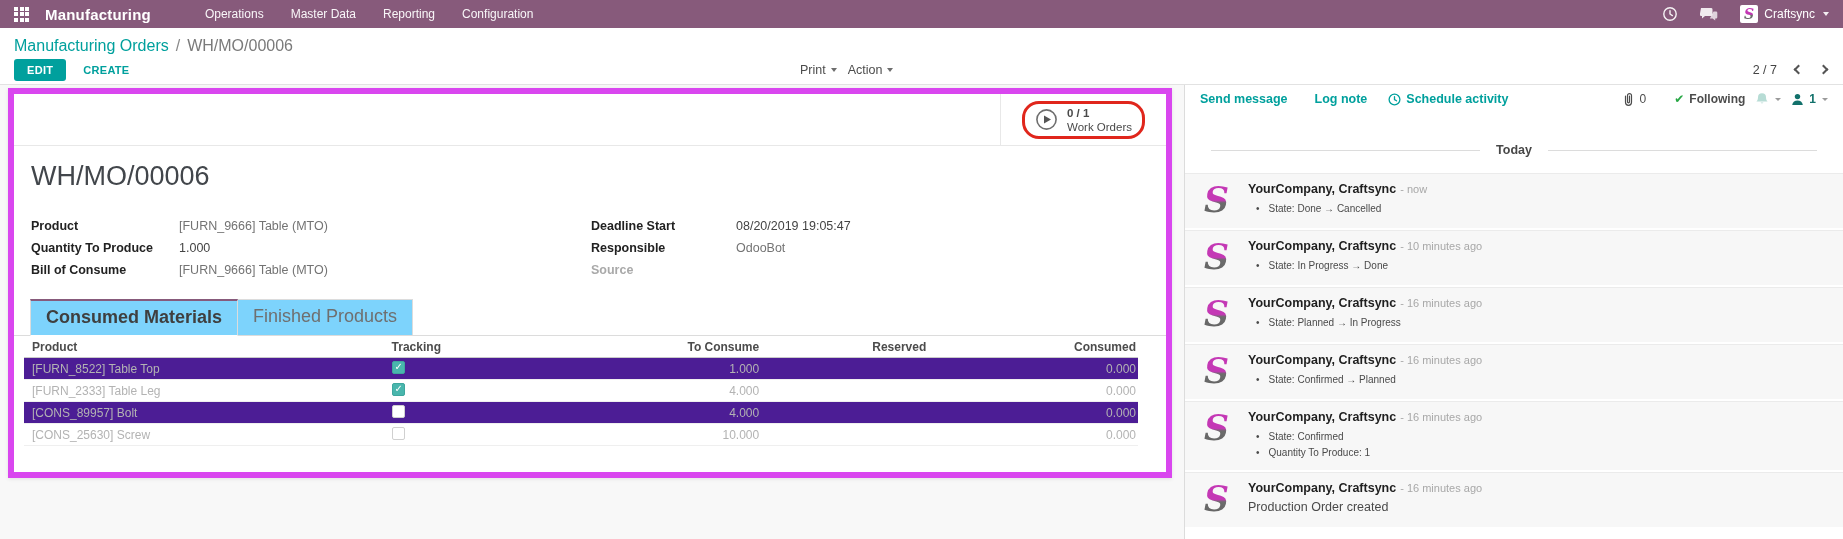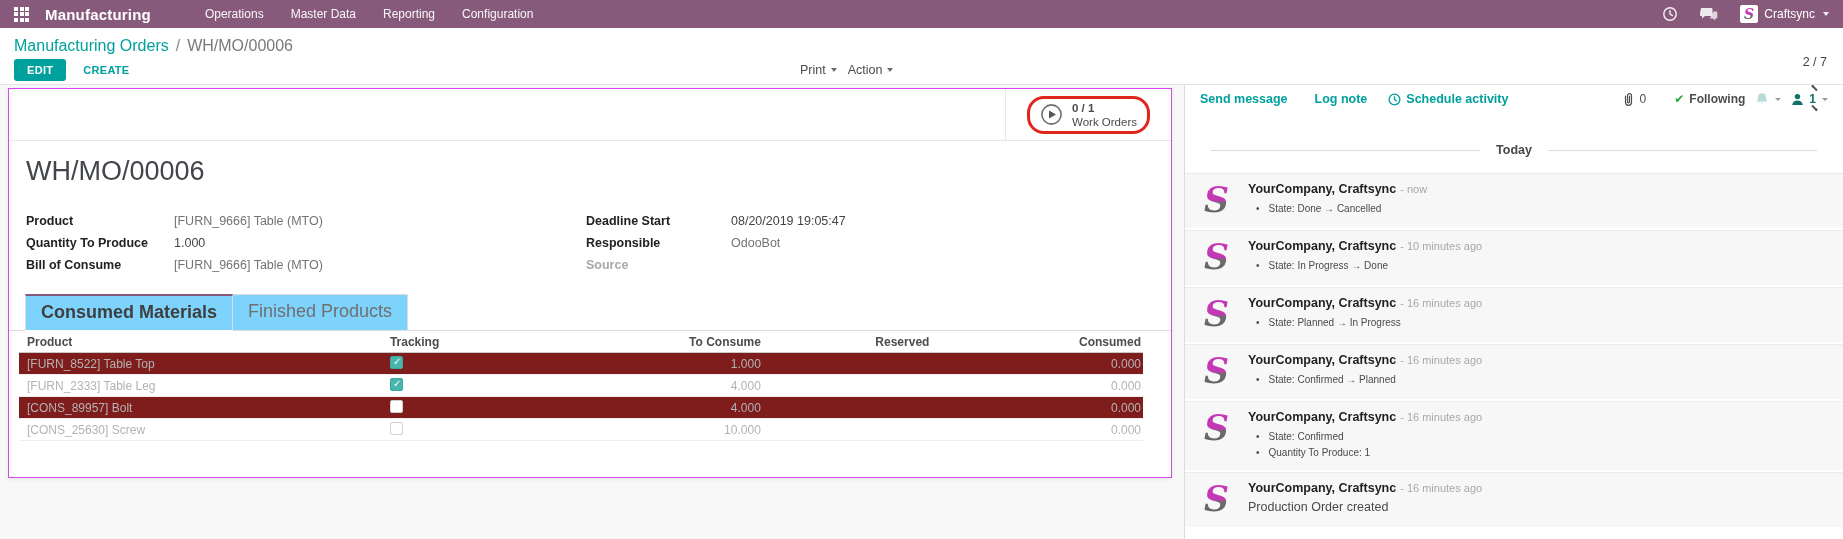--- a/index.html
+++ b/index.html
@@ -24,40 +24,40 @@
   .crumb-row { height:27px; display:flex; align-items:end; padding:6px 14px 0; font-size:16px; }
   .crumb-link { color:#00A09D; cursor:pointer; }
   .crumb-sep { color:#888; margin:0 7px; }
   .crumb-cur { color:#7a7a7a; }
   .btn-row { height:30px; display:flex; align-items:center; padding:0 14px; border-bottom:1px solid #e2e2e2; position:relative; }
   .btn-edit { background:#00A09D; color:#fff; font-size:11px; font-weight:bold; padding:5px 13px; border:none; border-radius:3px; cursor:pointer; letter-spacing:.3px; }
   .btn-create { color:#00A09D; font-size:11px; font-weight:bold; margin-left:17px; cursor:pointer; letter-spacing:.3px; background:none; border:none; }
   .center-actions { position:absolute; left:800px; top:0; height:100%; display:flex; align-items:center; gap:11px; font-size:12.5px; color:#4c4c4c; }
   .dd { display:flex; align-items:center; gap:5px; cursor:pointer; }
   .caret-g { width:0; height:0; border-left:3.5px solid transparent; border-right:3.5px solid transparent; border-top:4px solid #6d6d6d; }
-  .pager { position:absolute; right:16px; top:0; height:100%; display:flex; align-items:center; gap:18px; font-size:12.5px; color:#444;flex-direction:column; }
+  .pager { position:absolute; right:16px; top:0; height:100%; display:flex; align-items:center; gap:18px; font-size:12.5px; color:#444; }
   .chev { width:7px; height:7px; border-top:2px solid #555; border-right:2px solid #555; display:inline-block; cursor:pointer; }
   .chev.left  { transform:rotate(-135deg); }
   .chev.right { transform:rotate(45deg); }
 
   
   .main { display:flex; height:454px; }
   .form-area { width:1185px; border-right:1px solid #dcdcdc; display:flex; flex-direction:column; background:#fff; }
 
   
   .statusbar { height:28px; background:#fff; border-bottom:1px solid #e3e3e3; display:flex; align-items:center; justify-content:flex-end; padding-right:12px; }
   .sb-state { font-size:11px; font-weight:bold; color:#b9b9b9; letter-spacing:.3px; cursor:pointer; }
   .sb-sep { width:7px; height:7px; border-top:1px solid #cfcfcf; border-right:1px solid #cfcfcf; transform:rotate(45deg); margin:0 13px; }
   .sb-active-wrap { position:relative; margin-left:13px; }
   .sb-active { font-size:11px; font-weight:bold; color:#5b5377; background:#e8e8e8; border-radius:11px; padding:4px 14px; letter-spacing:.3px; display:inline-block; }
   .red-ring::after { content:""; position:absolute; inset:-4px -6px; border:3px solid #E0261C; border-radius:14px; pointer-events:none; }
 
   
   .form-bg { flex:1; background:#f8f8f8; padding:3px 12px 0 8px; }
-  .sheet { background:#fff; border:1px solid #d946ef; box-shadow:0 1px 4px rgba(0,0,0,.09); height:390px; position:relative; }
+  .sheet { background:#fff; border:6px solid #d946ef; box-shadow:0 1px 4px rgba(0,0,0,.09); height:390px; position:relative; }
   .button-box { height:52px; border-bottom:1px solid #e8e8e8; display:flex; justify-content:flex-end; }
   .stat-button { width:166px; border-left:1px solid #e8e8e8; display:flex; align-items:center; justify-content:center; gap:9px; cursor:pointer; background:#fff; }
   .stat-ring { position:relative; display:flex; align-items:center; gap:9px; padding:2px 4px; }
   .stat-ring::after { content:""; position:absolute; inset:-3px -9px; border:3px solid #E0261C; border-radius:17px; pointer-events:none; }
   .stat-text { font-size:11.5px; color:#4a4a4a; line-height:14px; }
   .stat-num { font-weight:bold; }
   .sheet-title { font-size:27px; color:#42464b; margin:15px 0 0 17px; font-weight:normal; }
 
   .fields { display:flex; margin:27px 17px 0; font-size:12.5px; }
   .fgroup { display:flex; flex-direction:column; gap:7px; }
@@ -70,21 +70,21 @@
   .fvalue.link { color:#737373; cursor:pointer; }
 
   .tabs { margin-top:21px; padding-left:16px; display:flex; border-bottom:1px solid #dcdcdc; }
   .tab { font-size:18px; padding:6px 15px 7px; border:1px solid #dcdcdc; margin-bottom:-1px; background:#7dd3fc; cursor:pointer; }
   .tab.active { border-top:2px solid #875A7B; font-weight:bold; color:#3f3f3f; border-bottom:1px solid #fff; }
   .tab.inactive { color:#6f6f6f; border-left:none; }
 
   .mo-table { margin:0 28px 0 10px; font-size:12px; }
   .trow { display:flex; align-items:center; height:22px; border-bottom:1px solid #efefef; color:#b3b3b3; }
   .trow.head { color:#4c4c4c; font-weight:bold; border-bottom:1px solid #c9c9c9; }
-  .trow.odd { background:#7f1d1d; }
+  .trow.odd { background:#4c1d95; }
   .c-prod { width:33%; padding-left:8px; }
   .c-track { width:18%; }
   .c-toc { width:15%; text-align:right; }
   .c-res { width:15%; text-align:right; }
   .c-cons { flex:1; text-align:right; padding-right:2px; }
   .cbx { width:13px; height:13px; border:1px solid #d0d0d0; border-radius:2px; background:#fff; display:inline-block; position:relative; cursor:pointer; }
   .cbx.checked { background:#49b6ad; border-color:#3fa79e; }
   .cbx.checked::after { content:"✓"; position:absolute; left:2px; top:-1px; font-size:10px; color:#fff; }
 
   

